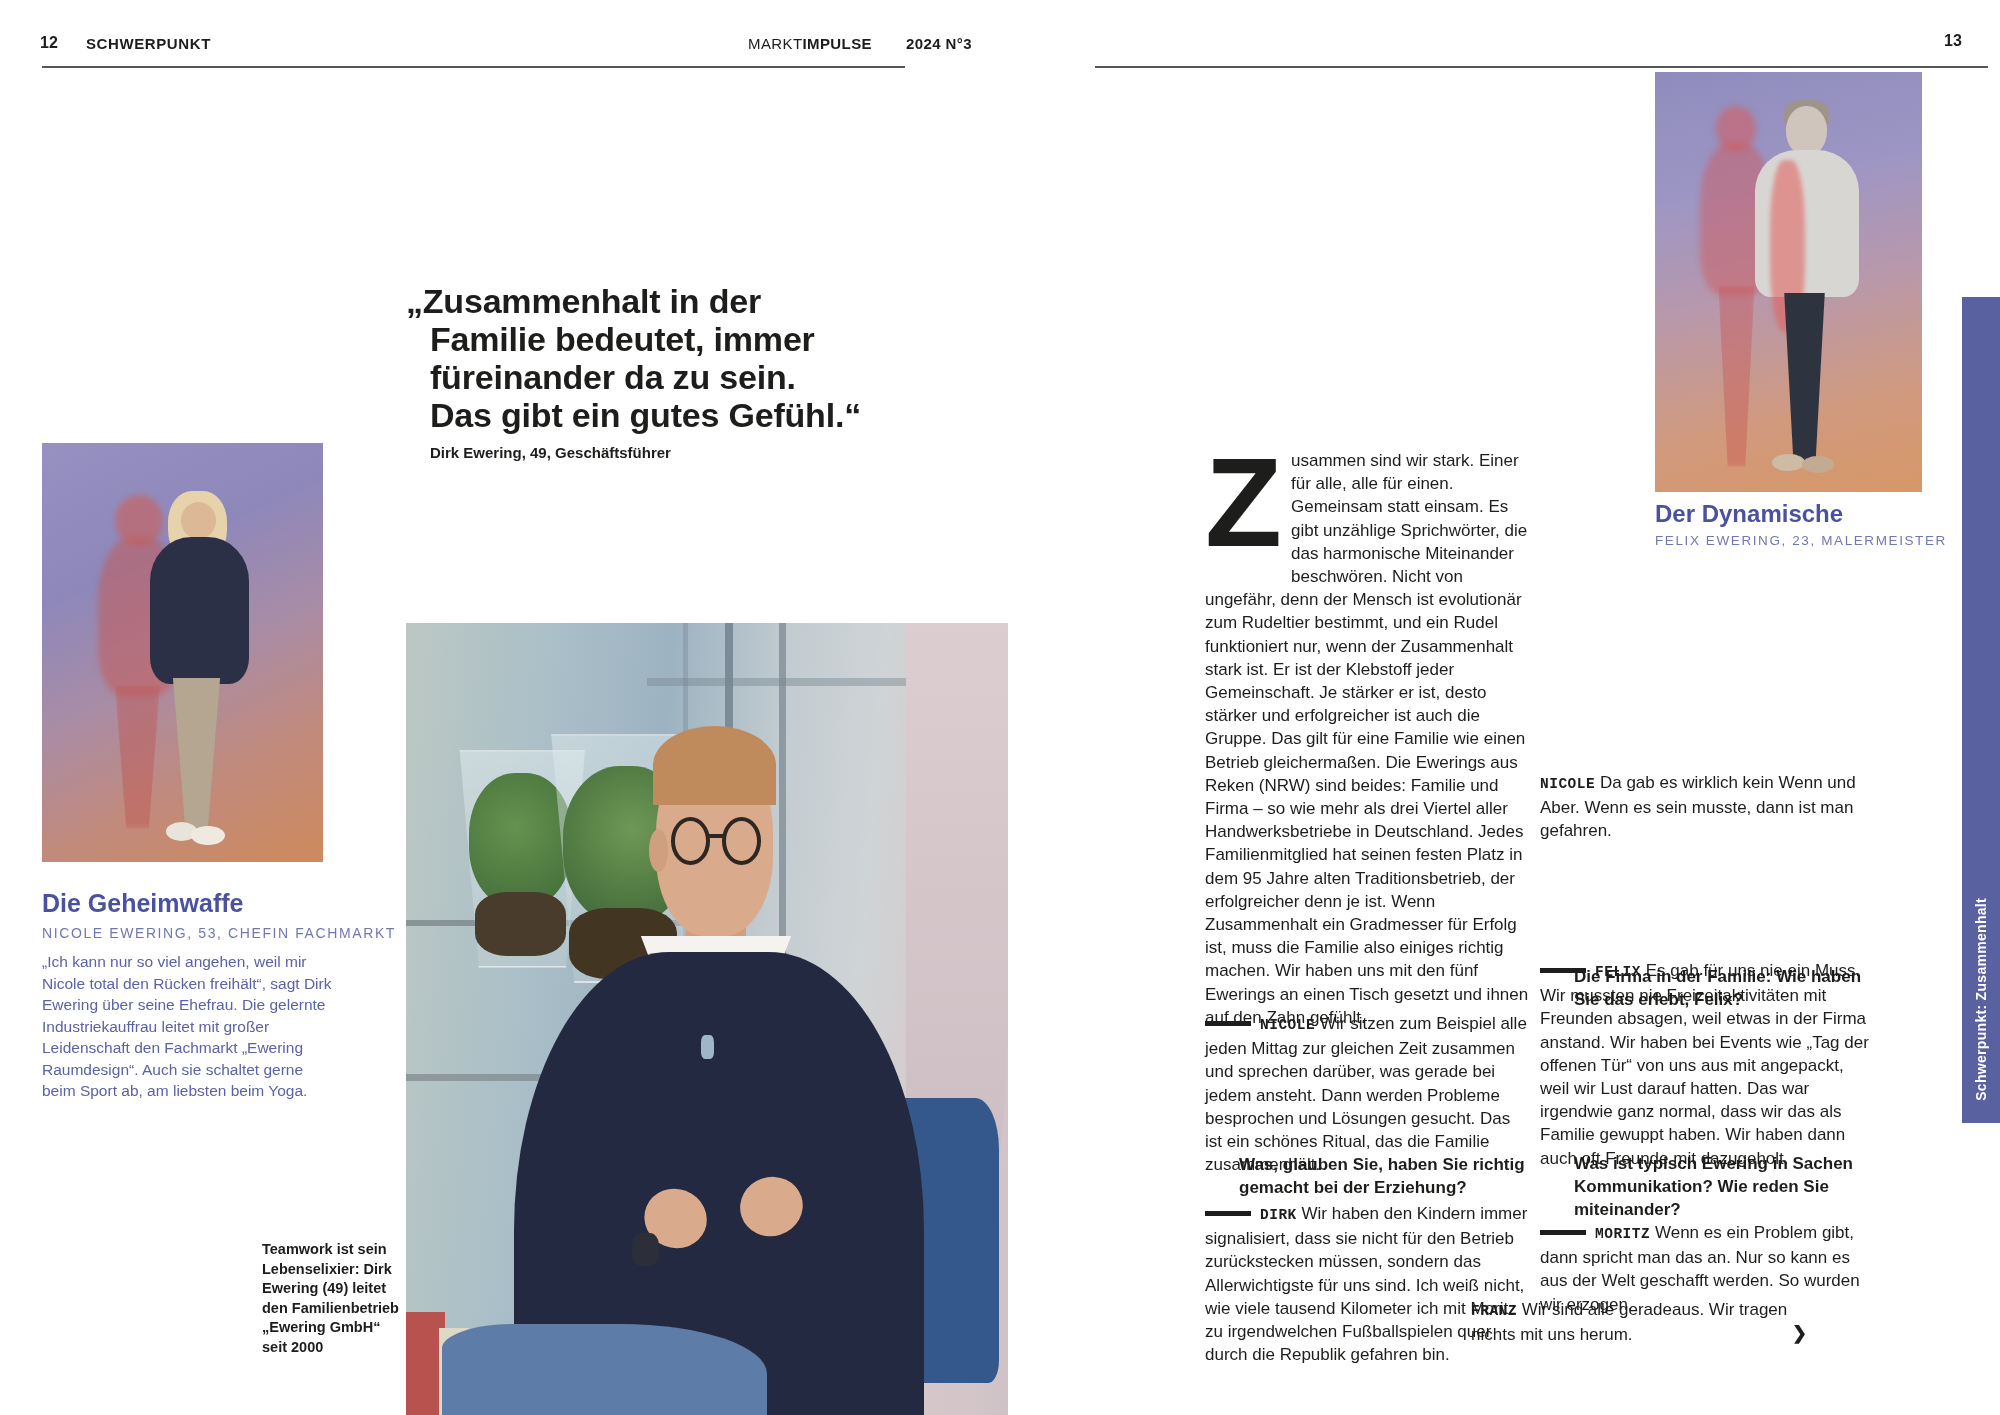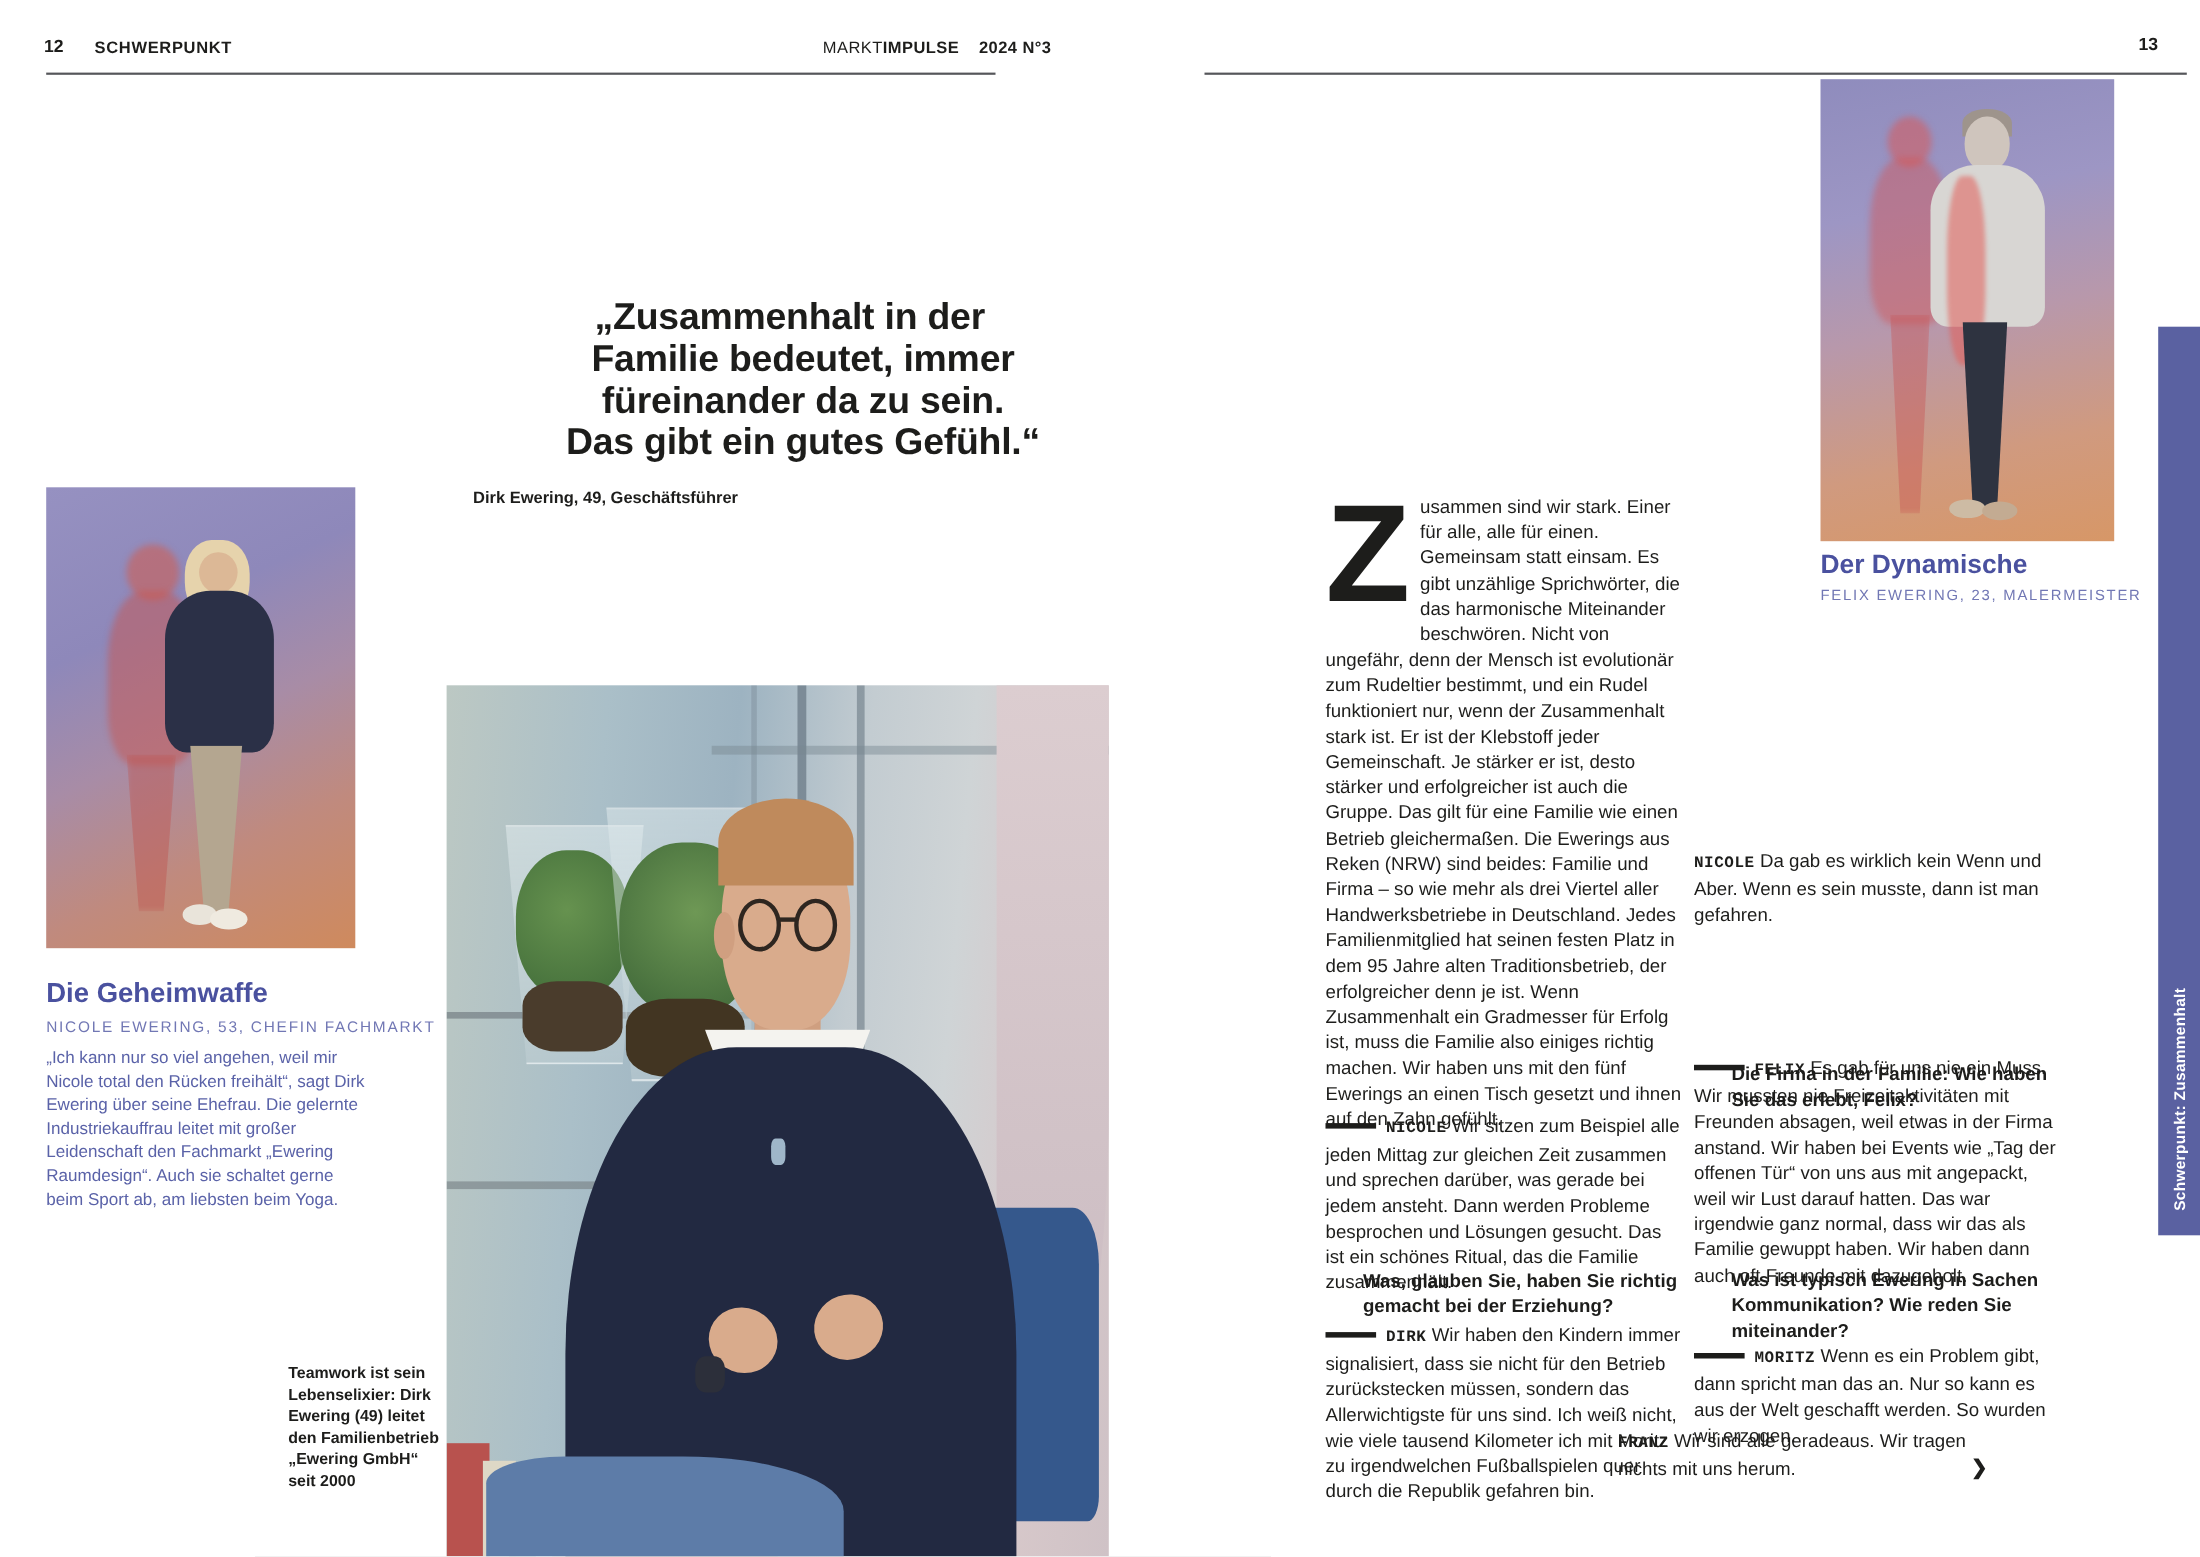--- a/index.html
+++ b/index.html
@@ -7,21 +7,21 @@
     position:relative;width:2000px;height:1415px;background:#ffffff;
     font-family:"Liberation Sans",sans-serif;color:#1d1d1b;overflow:hidden;text-decoration:underline;
   }
   .abs{position:absolute;}
 
   
   .hdr-num{font-size:16px;font-weight:700;}
   .hdr-section{font-size:15px;font-weight:700;letter-spacing:.6px;}
   .hdr-mag{font-size:15px;letter-spacing:.4px;}
   .hdr-mag .bold{font-weight:800;}
-  .hdr-mag .issue{margin-left:18px;font-weight:600;}
+  .hdr-mag .issue{margin-left:34px;font-weight:600;}
   .rule{height:2px;background:#55565a;}
 
   
   .quote{
     width:600px;font-size:34px;line-height:38px;font-weight:800;
     letter-spacing:-.2px;white-space:pre-line;padding-left:24px;text-indent:-24px;
   }
   .quote-attr{font-size:15px;font-weight:700;}
 
   
@@ -124,21 +124,21 @@
 
   <div class="abs hdr-num" style="left:40px;top:34px;">12</div>
   <div class="abs hdr-section" style="left:86px;top:35px;">SCHWERPUNKT</div>
   <div class="abs hdr-mag" style="left:748px;top:35px;">
     <span>MARKT</span><span class="bold">IMPULSE</span><span class="issue">2024 N°3</span>
   </div>
   <div class="abs hdr-num" style="left:1944px;top:32px;">13</div>
   <div class="abs rule" style="left:42px;top:66px;width:863px;"></div>
   <div class="abs rule" style="left:1095px;top:66px;width:893px;"></div>
 
-  <div class="abs quote" style="left:406px;top:269px;text-align:center;">„Zusammenhalt in der
+  <div class="abs quote" style="left:406px;top:282px;">„Zusammenhalt in der
 Familie bedeutet, immer
 füreinander da zu sein.
 Das gibt ein gutes Gefühl.“</div>
   <div class="abs quote-attr" style="left:430px;top:444px;">Dirk Ewering, 49, Geschäftsführer</div>
 
   <div class="abs photo photo-left" style="left:42px;top:443px;width:281px;height:419px;">
     <div class="gh pl-ghead"></div>
     <div class="gh pl-gbody"></div>
     <div class="gh pl-glegs"></div>
     <div class="pl-hair"></div>

